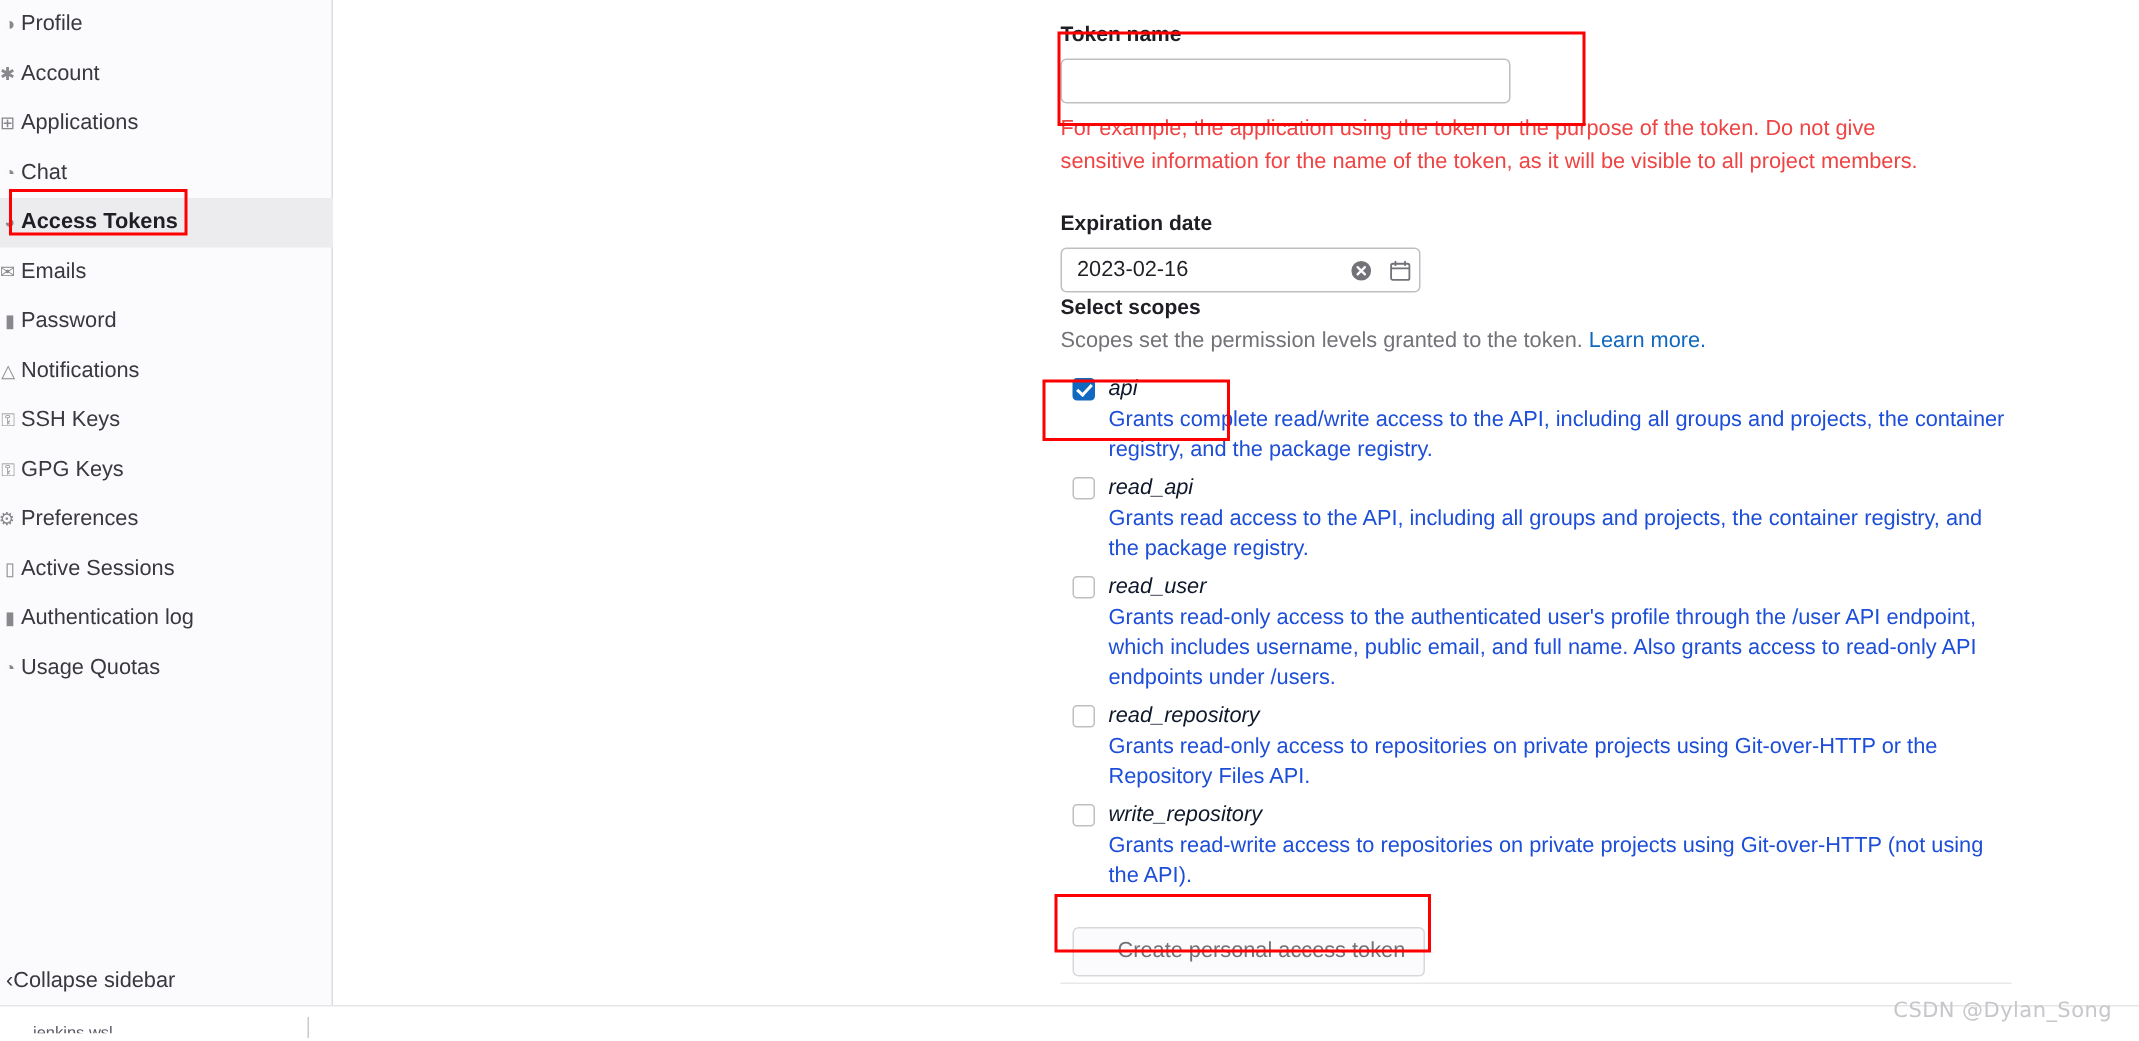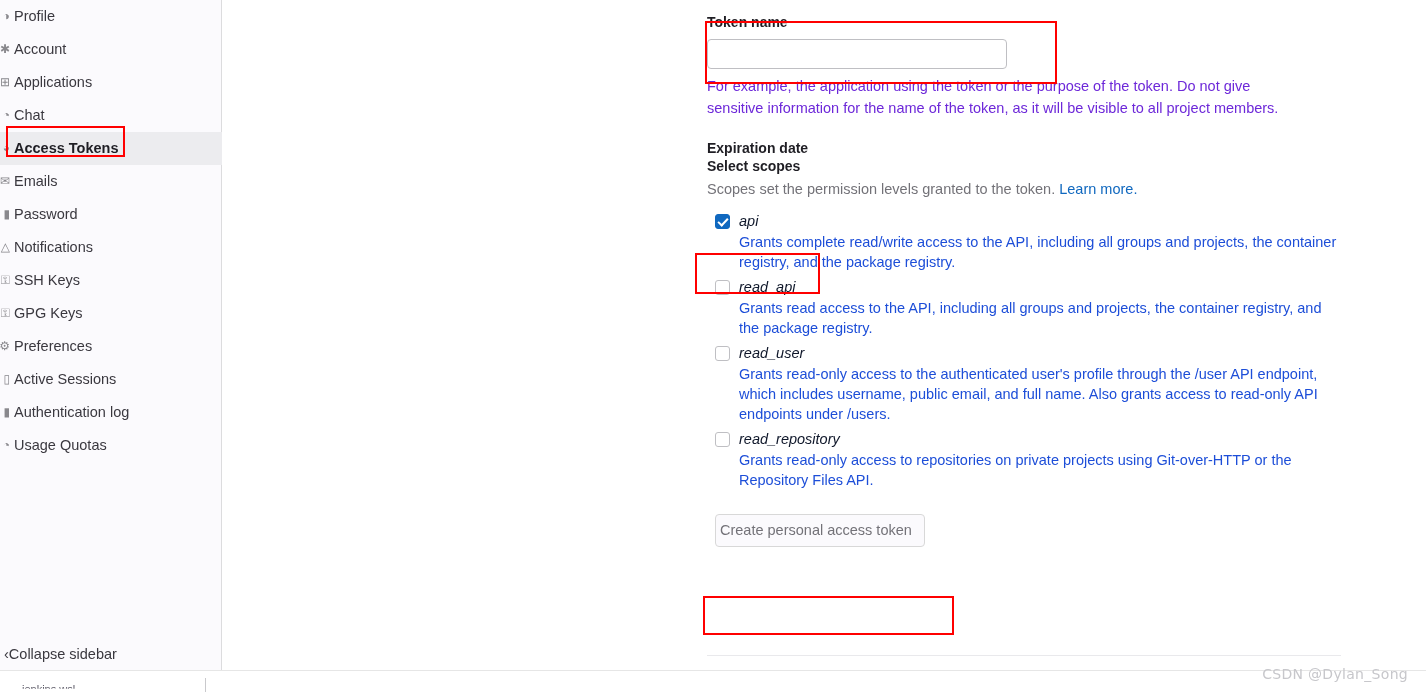--- a/index.html
+++ b/index.html
@@ -150,21 +150,21 @@
     background: #ffffff;
     font-family: "Liberation Sans", sans-serif;
     font-size: 14px;
     color: #1f1e24;
     outline: none;
   }
 
   #token-name-help {
     margin: 6px 0 0 0;
     width: 592px;
-    color: #6d28d9;
+    color: #ef4444;
     font-size: 14.5px;
     line-height: 22px;
   }
 
   #expiration-label { margin-top: 20px; }
 
   #expiration-box {
     position: relative;
     margin-top: 8px;
     width: 240px;
@@ -243,21 +243,21 @@
     width: 603px;
     color: #1d4ed8;
     font-size: 14.5px;
     line-height: 20px;
   }
 
   #create-btn {
     display: inline-block;
     margin-top: 24px;
     margin-left: 8px;
-    padding: 5px 12px 6px 4px;
+    padding: 5px 12px 6px 29px;
     border: 1px solid #d8d8d8;
     border-radius: 4px;
     background: #fbfafd;
     color: #737278;
     font-family: "Liberation Sans", sans-serif;
     font-size: 14.5px;
     line-height: 20px;
     cursor: pointer;
   }
 
@@ -383,20 +383,36 @@
 
     <div id="form-col">
 
       
       <div class="field-label">Token name</div>
       <input id="token-name-input" type="text" value="" placeholder="" style="">
       <div id="token-name-help">For example, the application using the token or the purpose of the token. Do not give sensitive information for the name of the token, as it will be visible to all project members.</div>
 
       
       <div class="field-label" id="expiration-label">Expiration date</div>
+      <div id="expiration-box">
+        <span id="expiration-value">2023-02-16</span>
+        <span class="date-icon-btn">
+          <svg width="15" height="15" viewBox="0 0 16 16" aria-hidden="true">
+            <circle cx="8" cy="8" r="7" fill="#737278"></circle>
+            <path d="M5.4 5.4 L10.6 10.6 M10.6 5.4 L5.4 10.6" stroke="#ffffff" stroke-width="1.6" stroke-linecap="round"></path>
+          </svg>
+        </span>
+        <span class="date-icon-btn">
+          <svg width="15" height="15" viewBox="0 0 16 16" aria-hidden="true">
+            <rect x="1.5" y="3" width="13" height="11.5" rx="1.2" fill="none" stroke="#737278" stroke-width="1.3"></rect>
+            <path d="M1.5 6.3 H14.5" stroke="#737278" stroke-width="1.3"></path>
+            <path d="M4.6 1.6 V4.0 M11.4 1.6 V4.0" stroke="#737278" stroke-width="1.3" stroke-linecap="round"></path>
+          </svg>
+        </span>
+      </div>
 
       
       <div class="field-label" id="scopes-label">Select scopes</div>
       <div id="scopes-help">
         <span>Scopes set the permission levels granted to the token.</span>
         <a class="link" href="#">Learn more.</a>
       </div>
 
       <div id="scope-list">
 
@@ -417,20 +433,25 @@
           <span class="scope-name">read_user</span>
           <span class="scope-desc">Grants read-only access to the authenticated user's profile through the /user API endpoint, which includes username, public email, and full name. Also grants access to read-only API endpoints under /users.</span>
         </div>
 
         <div class="scope-row">
           <span class="cb"></span>
           <span class="scope-name">read_repository</span>
           <span class="scope-desc">Grants read-only access to repositories on private projects using Git-over-HTTP or the Repository Files API.</span>
         </div>
 
+        <div class="scope-row">
+          <span class="cb"></span>
+          <span class="scope-name">write_repository</span>
+          <span class="scope-desc">Grants read-write access to repositories on private projects using Git-over-HTTP (not using the API).</span>
+        </div>
 
       </div>
 
       <button id="create-btn">Create personal access token</button>
     </div>
 
     <div id="form-divider"></div>
   </div>
 
   <div class="ann" id="ann-token"></div>

